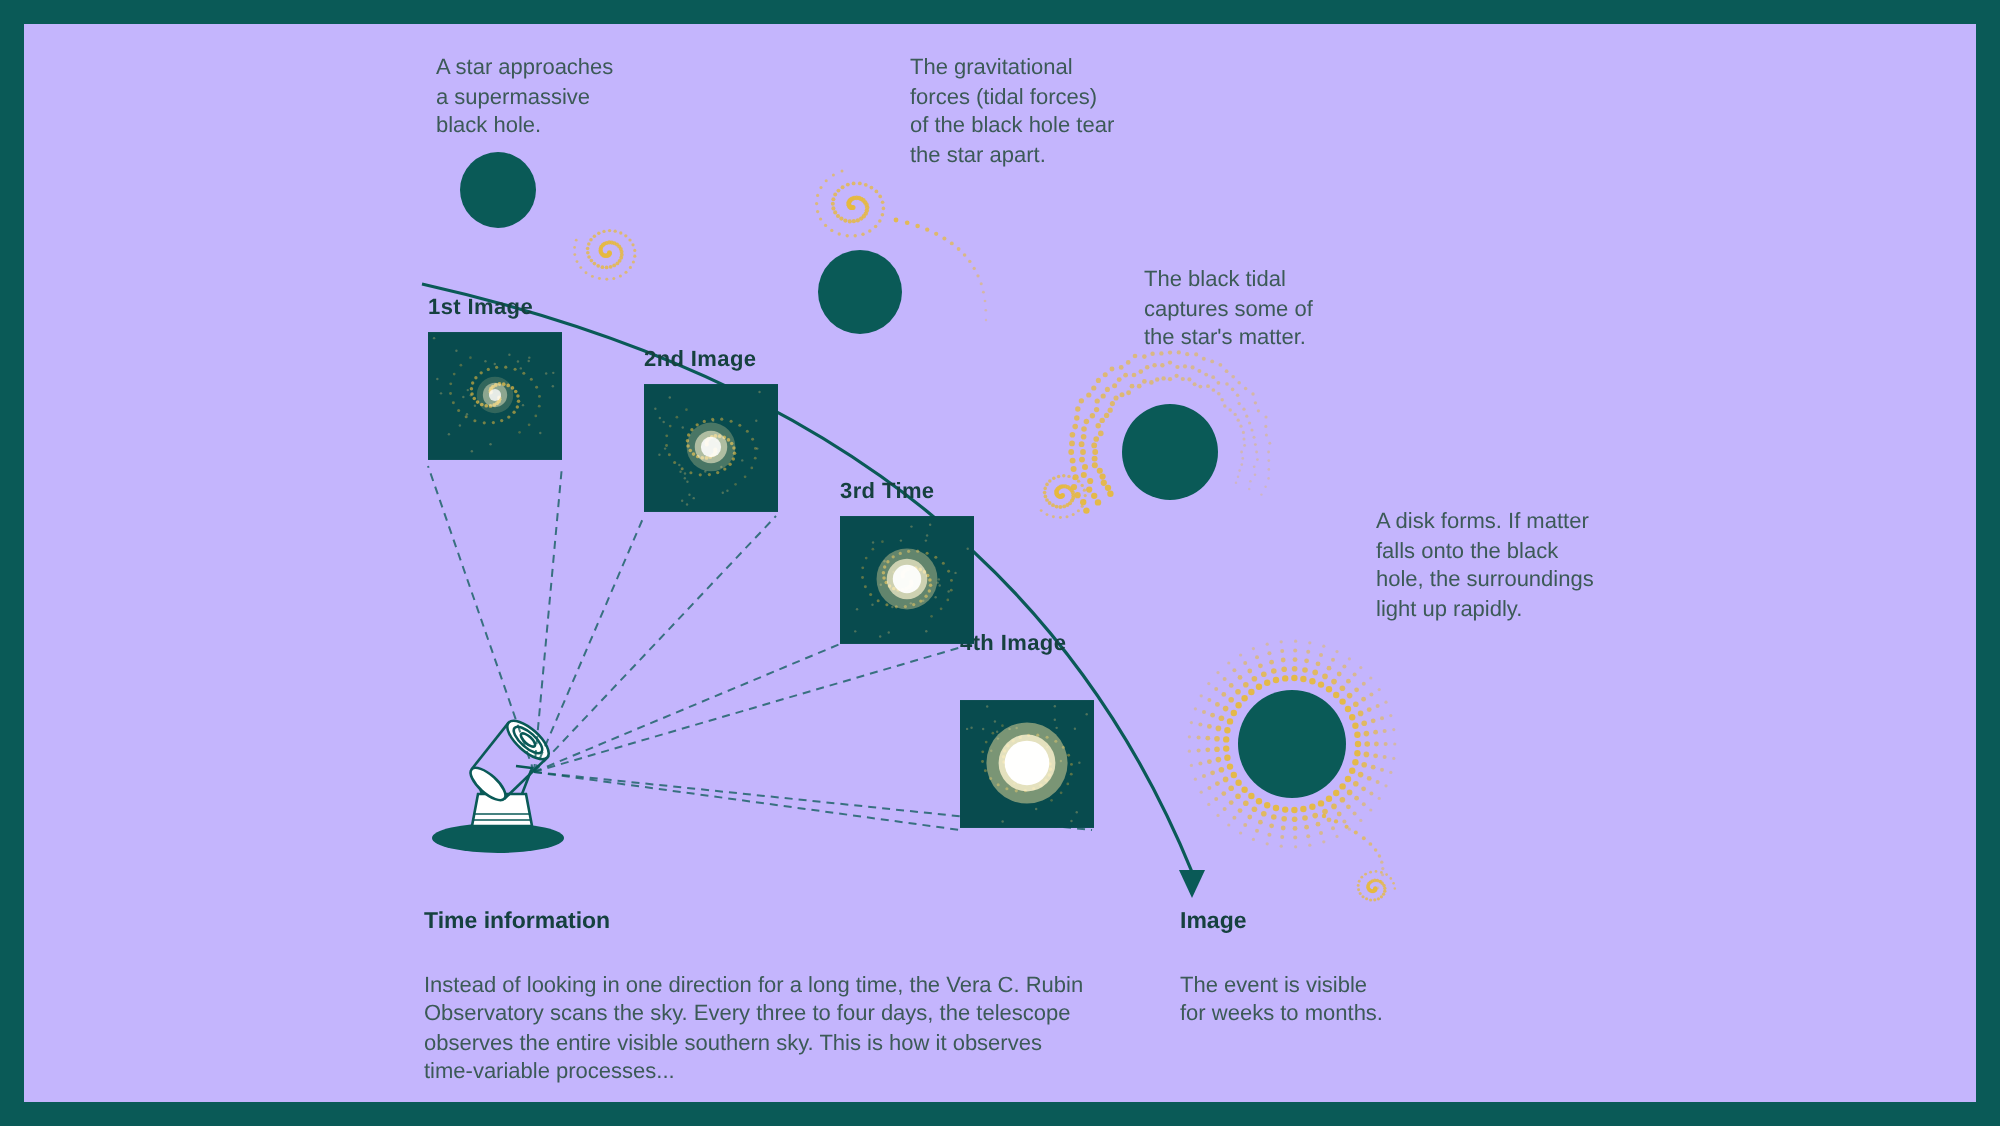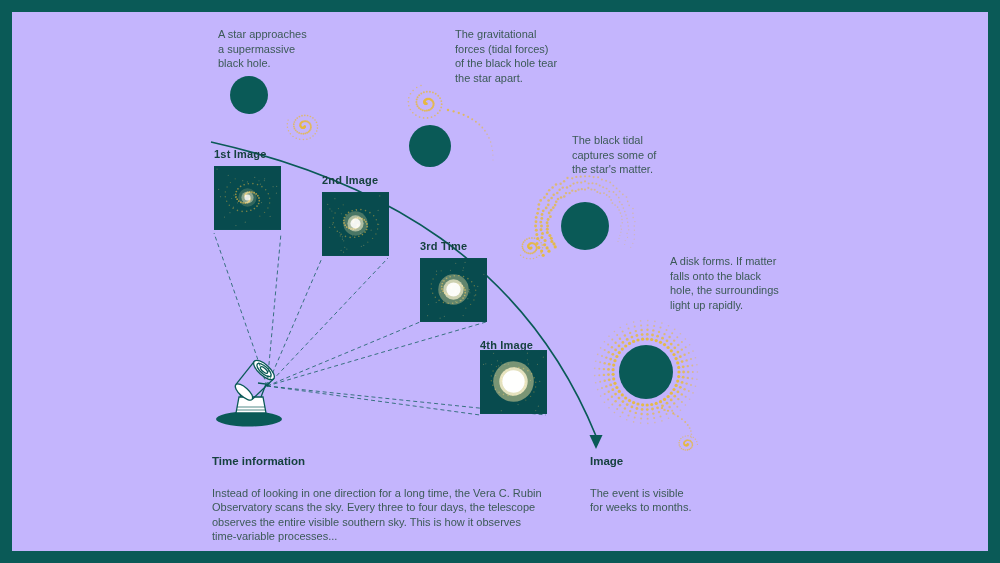--- a/index.html
+++ b/index.html
@@ -696,29 +696,29 @@
   <div class="caption" style="left:218px;top:27px;width:122px">A star approaches
 a supermassive
 black hole.</div>
   <div class="caption" style="left:455px;top:27px;width:140px">The gravitational
 forces (tidal forces)
 of the black hole tear
 the star apart.</div>
   <div class="caption" style="left:572px;top:133px;width:130px">The black tidal
 captures some of
 the star's matter.</div>
-  <div class="caption" style="left:670px;top:254px;width:142px">A disk forms. If matter
+  <div class="caption" style="left:688px;top:254px;width:142px">A disk forms. If matter
 falls onto the black
 hole, the surroundings
 light up rapidly.</div>
 
   <div class="img-label" style="left:214px;top:148px">1st Image</div>
   <div class="img-label" style="left:322px;top:174px">2nd Image</div>
   <div class="img-label" style="left:420px;top:240px">3rd Time</div>
-  <div class="img-label" style="left:480px;top:339px">4th Image</div>
+  <div class="img-label" style="left:480px;top:316px">4th Image</div>
 
   <figure class="gallery-item" style="left:214px;top:166px">
     <svg class="galaxy" viewBox="0 0 66 63" width="67" height="64">
         <rect x="0" y="0" width="66" height="63" fill="#084b4e"></rect>
         <circle cx="3.0" cy="3.0" r="0.6" fill="#f2d279" opacity="0.3"></circle>
         <circle cx="14.0" cy="9.2" r="0.6" fill="#f2d279" opacity="0.3"></circle>
         <circle cx="4.6" cy="23.1" r="0.6" fill="#f2d279" opacity="0.3"></circle>
         <circle cx="19.2" cy="40.5" r="0.6" fill="#f2d279" opacity="0.3"></circle>
         <circle cx="15.7" cy="46.0" r="0.6" fill="#f2d279" opacity="0.3"></circle>
         <circle cx="6.4" cy="30.2" r="0.6" fill="#f2d279" opacity="0.3"></circle>

